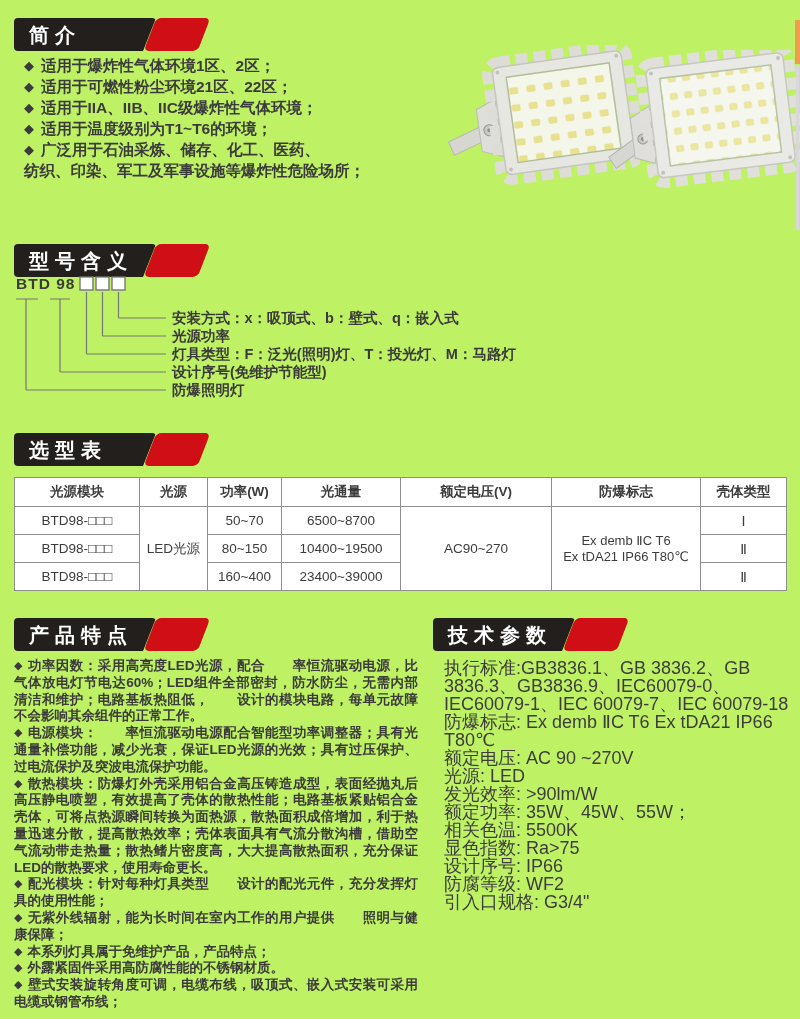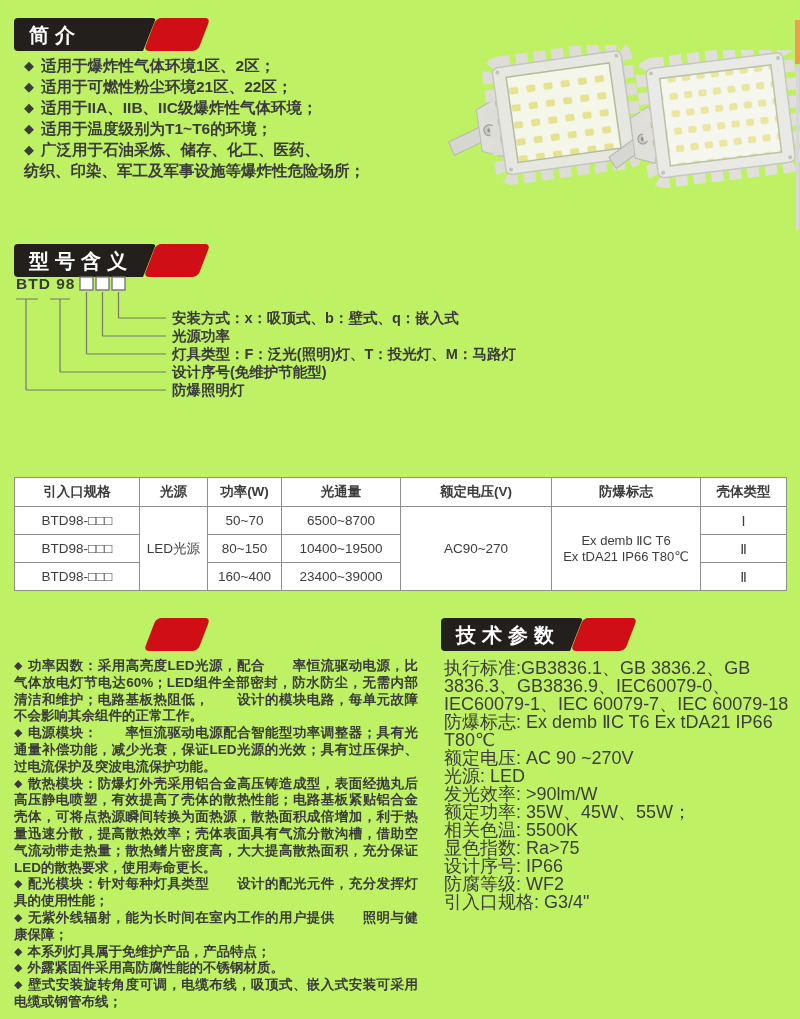--- a/index.html
+++ b/index.html
@@ -132,34 +132,40 @@
     </g>
     <g font-size="14.5" font-weight="bold" fill="#3a3a3a">
       <text x="158" y="51">安装方式：x：吸顶式、b：壁式、q：嵌入式</text>
       <text x="158" y="69">光源功率</text>
       <text x="158" y="87">灯具类型：F：泛光(照明)灯、T：投光灯、M：马路灯</text>
       <text x="158" y="105">设计序号(免维护节能型)</text>
       <text x="158" y="123">防爆照明灯</text>
     </g>
   </svg>
 
+  <div class="banner" style="left:14px;top:433px;">
+    <div class="red-tab"></div>
+    <div class="black-bar">
+      <span>选型表</span>
+    </div>
+  </div>
 
   <table class="sel">
     <colgroup>
       <col style="width:125px">
         <col style="width:68px">
         <col style="width:74px">
       <col style="width:119px">
         <col style="width:151px">
         <col style="width:149px">
         <col style="width:86px">
     </colgroup>
     <tbody>
         <tr>
-      <th>引入口规格</th>
+      <th>光源模块</th>
       <th>光源</th>
       <th>功率(W)</th>
       <th>光通量</th>
       <th>额定电压(V)</th>
       <th>防爆标志</th>
       <th>壳体类型</th>
     </tr>
     <tr>
       <td>BTD98-□□□</td>
       <td rowspan="3">LED光源</td>
@@ -182,34 +188,37 @@
       <td>BTD98-□□□</td>
       <td>160~400</td>
       <td>23400~39000</td>
       <td>Ⅱ</td>
     </tr>
   </tbody>
     </table>
 
   <div class="banner" style="left:14px;top:618px;">
     <div class="red-tab"></div>
+    <div class="black-bar">
+      <span>产品特点</span>
+    </div>
   </div>
 
   <div class="features">
     <div><span class="dia">◆</span><span>功率因数：采用高亮度LED光源，配合　　率恒流驱动电源，比气体放电灯节电达60%；LED组件全部密封，防水防尘，无需内部清洁和维护；电路基板热阻低，　　设计的模块电路，每单元故障不会影响其余组件的正常工作。</span></div>
     <div><span class="dia">◆</span><span>电源模块：　　率恒流驱动电源配合智能型功率调整器；具有光通量补偿功能，减少光衰，保证LED光源的光效；具有过压保护、过电流保护及突波电流保护功能。</span></div>
     <div><span class="dia">◆</span><span>散热模块：防爆灯外壳采用铝合金高压铸造成型，表面经抛丸后高压静电喷塑，有效提高了壳体的散热性能；电路基板紧贴铝合金壳体，可将点热源瞬间转换为面热源，散热面积成倍增加，利于热量迅速分散，提高散热效率；壳体表面具有气流分散沟槽，借助空气流动带走热量；散热鳍片密度高，大大提高散热面积，充分保证LED的散热要求，使用寿命更长。</span></div>
     <div><span class="dia">◆</span><span>配光模块：针对每种灯具类型　　设计的配光元件，充分发挥灯具的使用性能；</span></div>
     <div><span class="dia">◆</span><span>无紫外线辐射，能为长时间在室内工作的用户提供　　照明与健康保障；</span></div>
     <div><span class="dia">◆</span><span>本系列灯具属于免维护产品，产品特点；</span></div>
     <div><span class="dia">◆</span><span>外露紧固件采用高防腐性能的不锈钢材质。</span></div>
     <div><span class="dia">◆</span><span>壁式安装旋转角度可调，电缆布线，吸顶式、嵌入式安装可采用电缆或钢管布线；</span></div>
   </div>
 
-  <div class="banner" style="left:433px;top:618px;margin-left:8px;">
+  <div class="banner" style="left:433px;top:618px;">
     <div class="red-tab"></div>
     <div class="black-bar">
       <span>技术参数</span>
     </div>
   </div>
 
   <div class="tech">
     <div>执行标准:GB3836.1、GB 3836.2、GB 3836.3、GB3836.9、IEC60079-0、IEC60079-1、IEC 60079-7、IEC 60079-18</div>
     <div>防爆标志: Ex demb ⅡC T6 Ex tDA21 IP66 T80℃</div>
     <div>额定电压: AC 90 ~270V</div>

